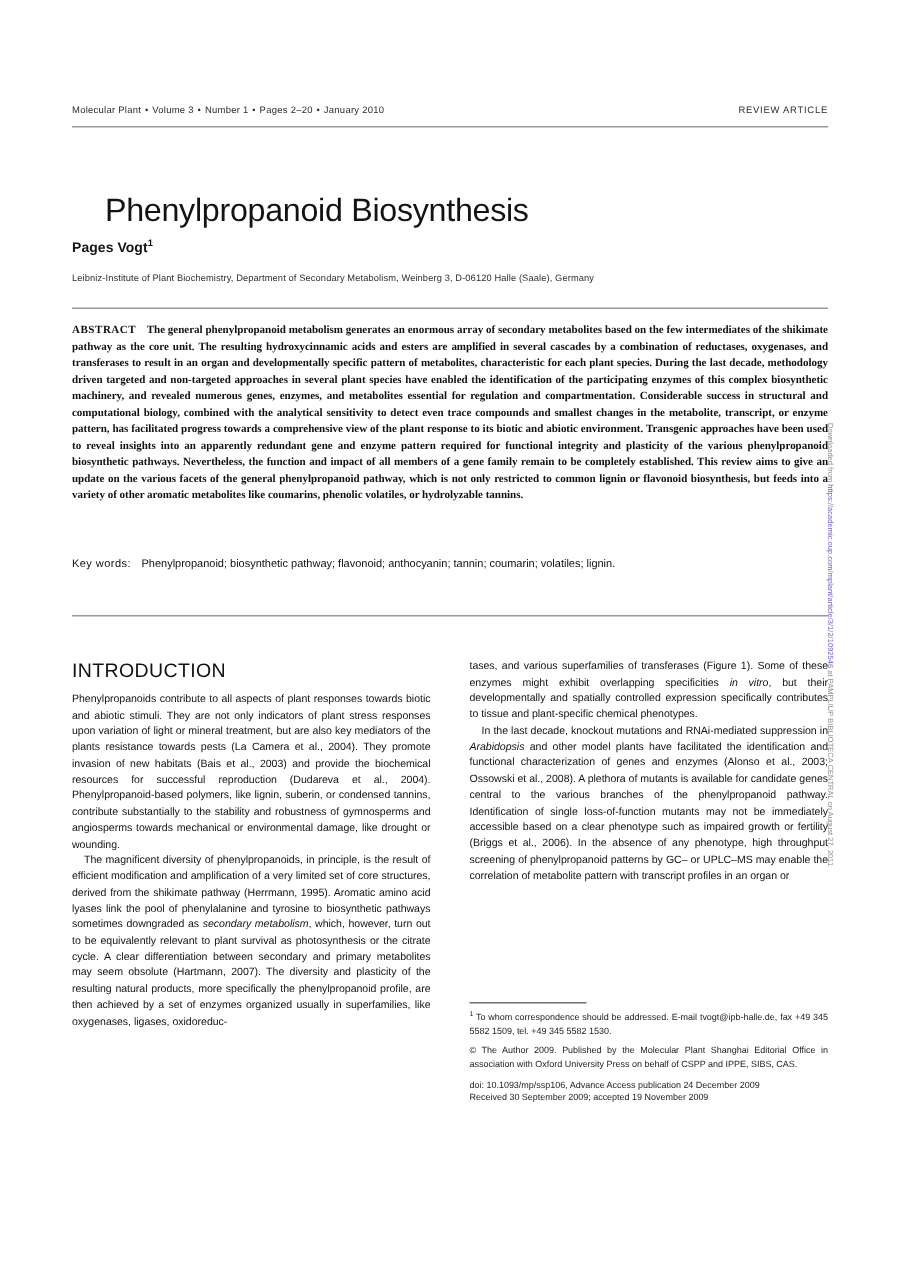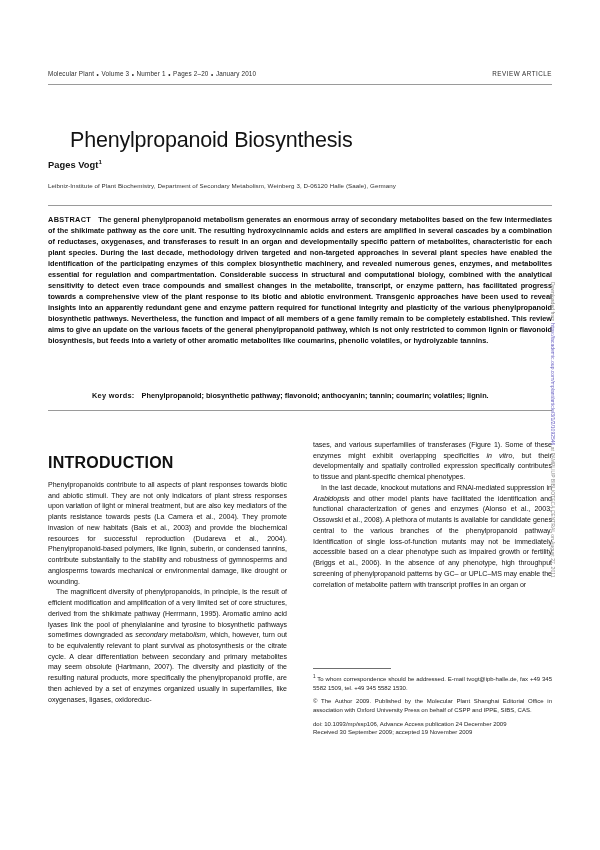--- a/index.html
+++ b/index.html
@@ -109,36 +109,36 @@
     position: absolute;
     left: 48px;
     top: 215px;
     width: 504px;
     font-size: 7.35px;
     font-weight: bold;
     line-height: 1.495;
     text-align: justify;
     color: #101010;
     letter-spacing: -0.01px;
+    font-family: Liberation Serif, serif;
   }
   .abstract .lbl {
     letter-spacing: 0.35px;
   }
   .abstract .lbl-gap { display: inline-block; width: 7px; }
 
   .keywords {
     position: absolute;
     left: 48px;
-    top: 391px;
+    top: 371px;
     width: 504px;
     font-size: 7.35px;
-    font-weight: bold;
+    font-weight: normal;
     color: #101010;
     letter-spacing: -0.01px;
-    margin-left: 44px;
   }
   .keywords .kw-gap { display: inline-block; width: 7px; }
   .keywords .kw-lbl { letter-spacing: 0.3px; }
 
   .rule-abs-bot {
     position: absolute;
     left: 48px;
     top: 410px;
     width: 504px;
     height: 1px;
@@ -153,25 +153,25 @@
     font-size: 7.05px;
     line-height: 1.525;
     text-align: justify;
     color: #121212;
     letter-spacing: -0.02px;
   }
   .col-left { left: 48px; }
   .col-right { left: 313px; }
 
   .sec-title {
-    font-size: 16px;
-    font-weight: bold;
+    font-size: 13px;
+    font-weight: normal;
     letter-spacing: 0.25px;
     color: #111111;
-    margin: 15px 0 9px 0;
+    margin: 0 0 9px 0;
     line-height: 1;
   }
 
   .col p {
     margin: 0;
     text-indent: 0;
   }
   .col p.ind {
     text-indent: 8px;
   }

